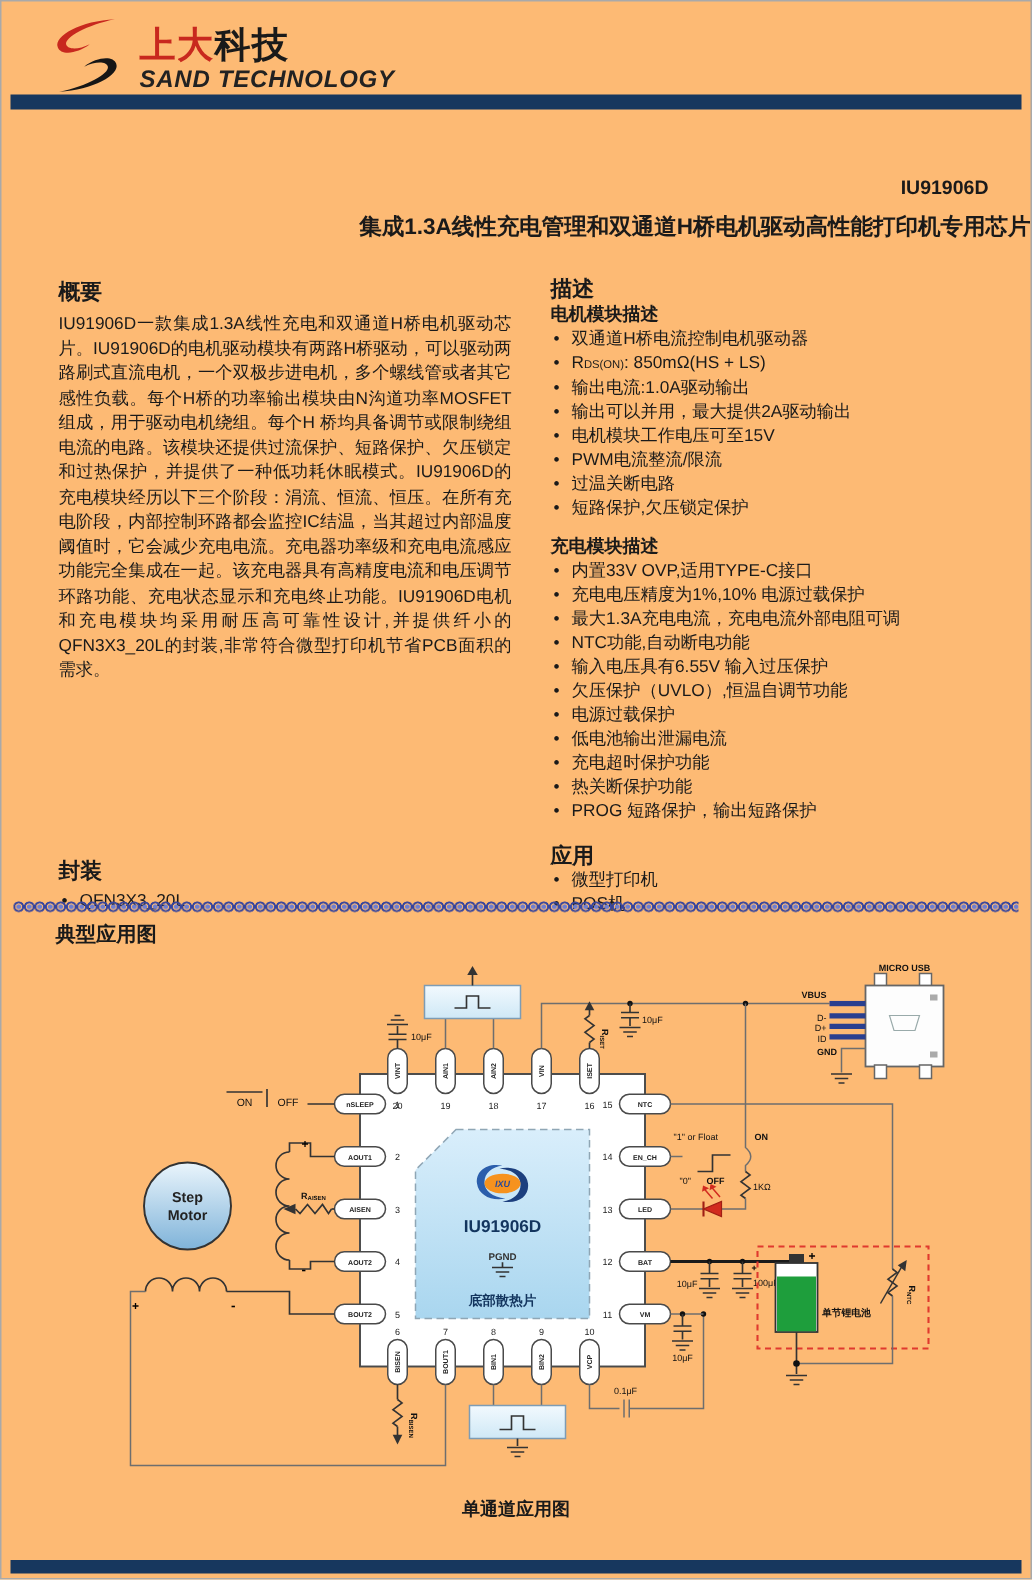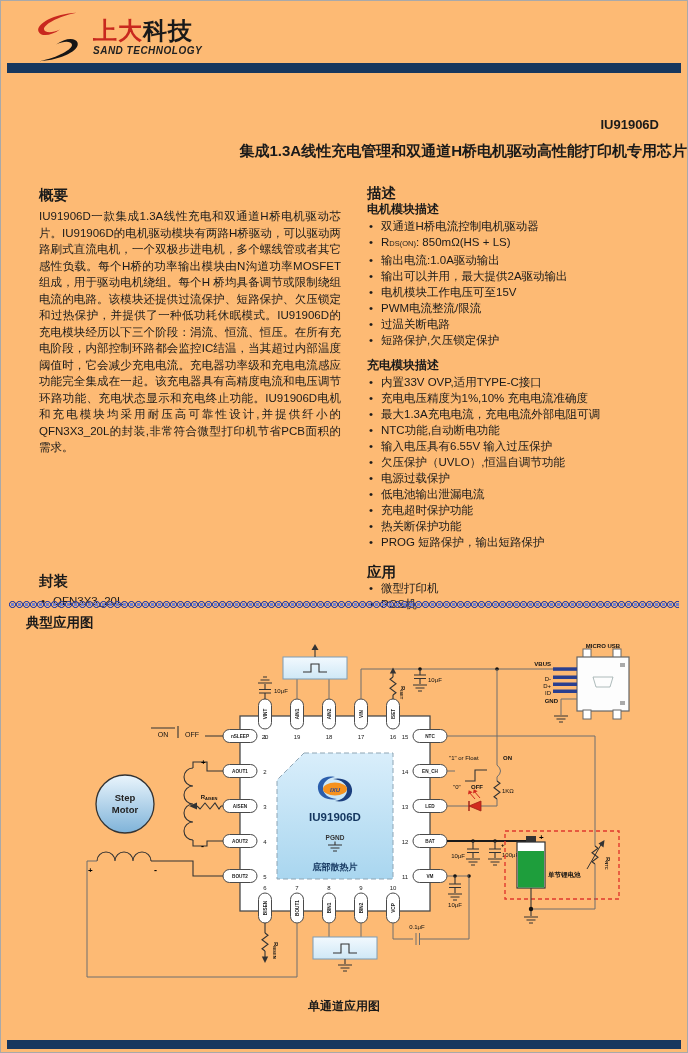--- a/index.html
+++ b/index.html
@@ -7,21 +7,21 @@
     position:relative;width:688px;height:1053px;background:#fdba74;
     font-family:"Liberation Sans","DejaVu Sans",sans-serif;color:#1a1a1a;
     border:1px solid #a9a9a9;box-sizing:border-box;overflow:hidden;margin:0 auto;
   }
   
   .logo{position:absolute;top:10px;left:26px;display:flex;align-items:flex-start;}
   .logo-mark{width:62px;height:52px;}
   .logo-text{margin-left:4px;padding-top:8px;}
   .logo-cn{font-size:24px;font-weight:bold;letter-spacing:1px;line-height:24px;}
   .logo-cn .red{color:#c8281e;}
-  .logo-en{font-size:10px;font-style:italic;font-weight:bold;color:#222;margin-top:2px;letter-spacing:.5px;}
+  .logo-en{font-size:16px;font-style:italic;font-weight:bold;color:#222;margin-top:2px;letter-spacing:.5px;}
   .navbar{position:absolute;left:6px;right:6px;height:10px;background:#17375e;}
   .navbar.top{top:62px;}
   .navbar.bottom{bottom:3px;height:9px;}
   .part-number{position:absolute;top:116px;right:28px;font-size:13px;font-weight:bold;}
   .doc-title{position:absolute;top:141px;left:0;width:100%;text-align:right;font-size:15px;font-weight:bold;}
   
   .col{position:absolute;line-height:16.5px;font-size:11.5px;}
   .col-left{top:185px;left:38px;width:302px;}
   .col-right{top:183px;left:366px;width:302px;}
   h2.sec{font-size:14.5px;font-weight:bold;margin:0 0 4px 0;line-height:18px;}
@@ -34,21 +34,21 @@
   .pkg-block{margin-top:116px;}
   .app-block{margin-top:14px;}
   
   .chain-divider{
     position:absolute;top:599px;left:8px;right:8px;height:9px;
     background-image:
       radial-gradient(circle at 3.5px 4.5px, #6d7ed2 1.4px, transparent 1.8px),
       radial-gradient(circle at 3.5px 4.5px, transparent 2.2px, #35449e 2.4px, #35449e 3.4px, transparent 3.7px);
     background-size:7px 9px;background-repeat:repeat-x;
   }
-  .typ-heading{position:absolute;top:613px;left:25px;font-size:13.5px;font-weight:bold;}
+  .typ-heading{position:absolute;top:613px;left:36px;font-size:13.5px;font-weight:bold;}
   .schem{position:absolute;top:640px;left:24px;}
   .caption{position:absolute;top:997px;left:0;width:100%;text-align:center;font-size:12px;font-weight:bold;}
   
   .wire{stroke:#6e6e6e;stroke-width:1;fill:none;}
   .wire-dk{stroke:#333;stroke-width:1.1;fill:none;}
   .wire-th{stroke:#1a1a1a;stroke-width:2;fill:none;}
   .sym{stroke:#333;stroke-width:1.1;fill:none;}
   .pin{fill:#fff;stroke:#4a4a4a;stroke-width:1;}
   .pname{font-size:4.7px;font-weight:bold;fill:#222;text-anchor:middle;}
   .pnum{font-size:6px;fill:#222;text-anchor:middle;}
@@ -96,21 +96,21 @@
       <li>输出电流:1.0A驱动输出</li>
       <li>输出可以并用，最大提供2A驱动输出</li>
       <li>电机模块工作电压可至15V</li>
       <li>PWM电流整流/限流</li>
       <li>过温关断电路</li>
       <li>短路保护,欠压锁定保护</li>
     </ul>
     <h3 class="sub" style="margin-top:10px">充电模块描述</h3>
     <ul class="blist">
       <li>内置33V OVP,适用TYPE-C接口</li>
-      <li>充电电压精度为1%,10% 充电电流准确度</li>
+      <li>充电电压精度为1%,10% 电源过载保护</li>
       <li>最大1.3A充电电流，充电电流外部电阻可调</li>
       <li>NTC功能,自动断电功能</li>
       <li>输入电压具有6.55V 输入过压保护</li>
       <li>欠压保护（UVLO）,恒温自调节功能</li>
       <li>电源过载保护</li>
       <li>低电池输出泄漏电流</li>
       <li>充电超时保护功能</li>
       <li>热关断保护功能</li>
       <li>PROG 短路保护，输出短路保护</li>
     </ul>

